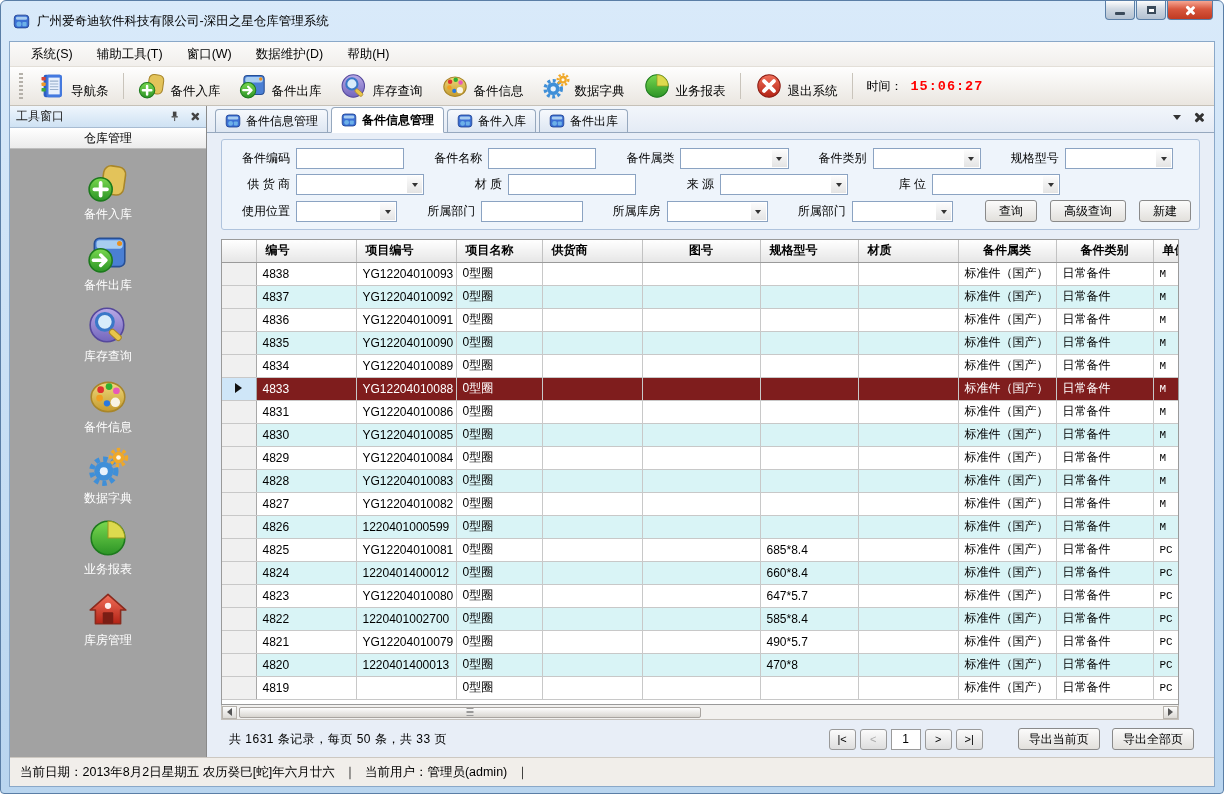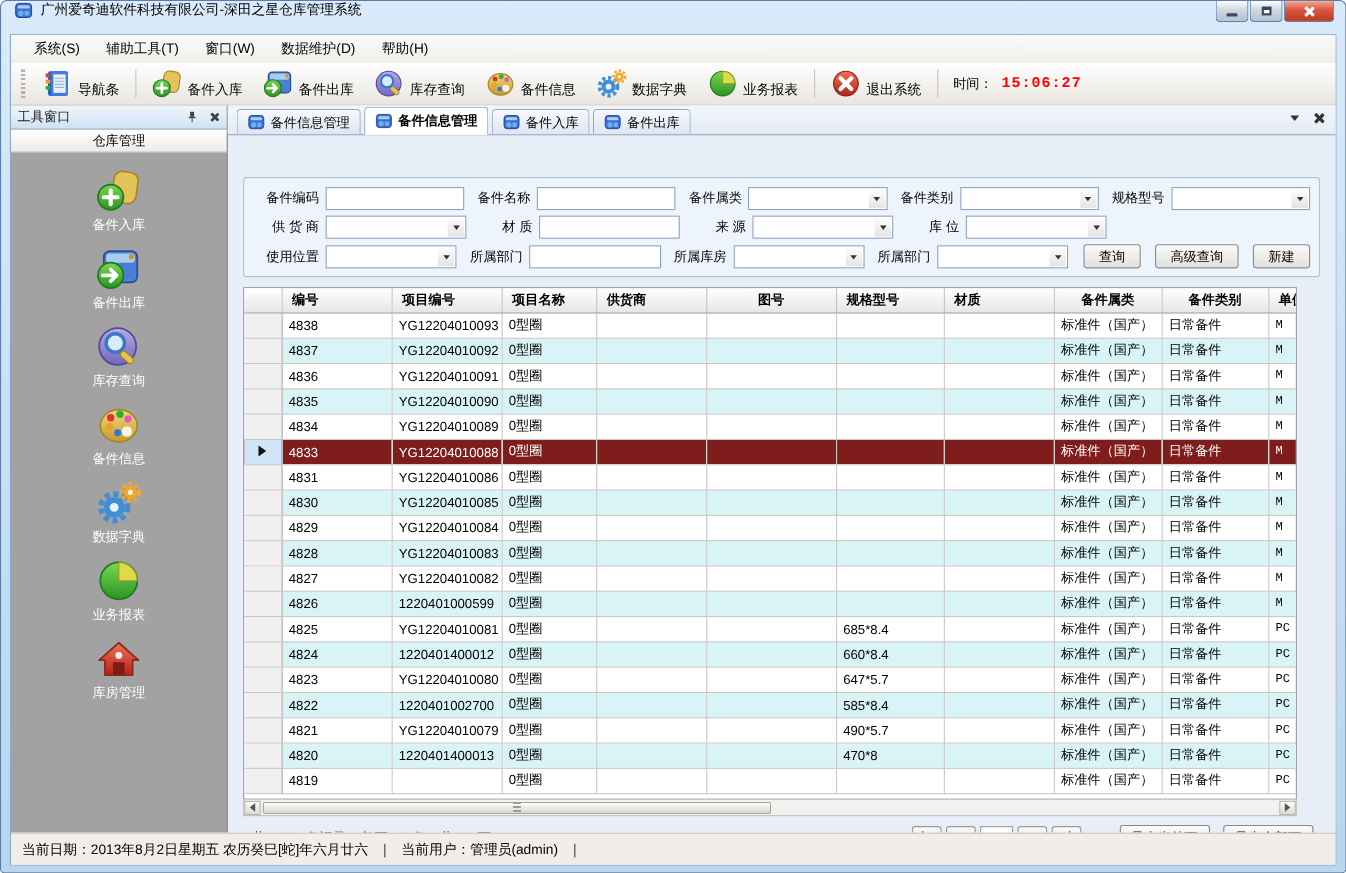--- a/index.html
+++ b/index.html
@@ -2,21 +2,21 @@
 <html><head>
 <meta charset="utf-8">
 <style>
   * { margin:0; padding:0; box-sizing:border-box; }
   html,body { background:#fff; font-family:"Liberation Sans", sans-serif; font-size:12px; color:#000; }
   .window { width:1224px; height:794px; display:flex; flex-direction:column;
     background:linear-gradient(#d9eafa,#b9d5ef); border:1px solid #5a7ea6;
     border-radius:6px 6px 4px 4px; padding:0 8px 6px; overflow:hidden; }
 
   
-  .titlebar { height:30px; display:flex; align-items:flex-start; position:relative; padding-left:4px; }
+  .titlebar { height:40px; display:flex; align-items:center; position:relative; padding-left:4px; }
   .title-icon { width:17px; height:17px; margin-right:7px; }
   .title-text { font-size:12.5px; }
   .win-controls { position:absolute; right:2px; top:0; display:flex; }
   .wbtn { height:19px; width:30px; display:flex; align-items:center; justify-content:center;
     border:1px solid #5a7ea6; border-top:none; background:linear-gradient(#fdfdfd,#cfd8e2 45%,#b4c2d2);
     border-radius:0 0 4px 4px; margin-left:1px; cursor:pointer; }
   .wbtn.close { width:46px; background:linear-gradient(#f6a692,#d8573e 45%,#c03a22); }
   .glyph-min { width:10px; height:3px; background:#3a4a5a; border-radius:1px; margin-top:6px; }
   .glyph-max { width:9px; height:8px; border:2px solid #3a4a5a; border-top-width:3px; background:#fff; }
   .x-shape { position:relative; width:11px; height:11px; display:inline-block; }
@@ -51,39 +51,39 @@
   .pin-icon { width:13px; height:13px; color:#444; }
   .side-x { color:#444; cursor:pointer; transform:scale(.85); }
   .side-group { height:21px; flex:none; line-height:20px; text-align:center;
     background:linear-gradient(#ffffff,#ebebeb); border-bottom:1px solid #bdbdbd; }
   .side-body { flex:1; display:flex; flex-direction:column; align-items:center; padding-top:13px; overflow:hidden; }
   .side-item { display:flex; flex-direction:column; align-items:center; margin-bottom:10px; cursor:pointer; }
   .side-icon { width:42px; height:42px; }
   .side-label { color:#fff; margin-top:2px; }
 
   
-  .main { flex:1; display:flex; flex-direction:column; min-width:0;gap:32px; }
+  .main { flex:1; display:flex; flex-direction:column; min-width:0; }
   .tabstrip { height:27px; flex:none; display:flex; align-items:flex-end; padding-left:8px; position:relative;
     background:linear-gradient(#f2f6fb,#e4ebf5); border-bottom:1px solid #96a8be; }
   .tab { display:flex; align-items:center; gap:5px; height:23px; padding:0 9px; margin-right:3px;
     background:linear-gradient(#f6f9fd,#dde6f2); border:1px solid #96a8be; border-bottom:none;
     border-radius:4px 4px 0 0; cursor:pointer; white-space:nowrap; }
   .tab.active { background:#fff; font-weight:bold; height:26px; margin-bottom:-1px; border-bottom:1px solid #fff; }
   .tab-icon { width:16px; height:16px; }
   .tab-tools { position:absolute; right:10px; top:5px; display:flex; align-items:center; gap:12px; }
   .caret-down { width:0; height:0; border:4px solid transparent; border-top:5px solid #333; margin-top:4px; cursor:pointer; }
   .tab-x { color:#333; cursor:pointer; }
 
   .content { flex:1; padding:6px 14px 0 14px; min-height:0; overflow:hidden; }
 
   
   .filter-panel { border:1px solid #afc3dd; border-radius:3px; background:#eef4fb; padding:8px 8px 7px 8px; margin-bottom:9px; }
   .f-row { display:flex; align-items:center; margin-bottom:5px; }
   .f-row:last-child { margin-bottom:0; }
-  .field { display:flex; align-items:center; width:194px; margin-right:0; }
+  .field { display:flex; align-items:center; width:194px; margin-right:18px; }
   .f-label { width:60px; flex:none; text-align:right; margin-right:6px; white-space:nowrap; }
   .control { position:relative; flex:1; height:21px; background:#fff; border:1px solid #8ba3c2; }
   .control input { width:100%; height:100%; border:none; outline:none; background:transparent; font:inherit; padding:0 4px; }
   .dd-arrow { display:none; position:absolute; right:1px; top:1px; bottom:1px; width:15px;
     background:linear-gradient(#fcfcfc,#e4e4e4); align-items:center; justify-content:center; }
   .dd-arrow::after { content:""; border:3.6px solid transparent; border-top:4.6px solid #333; margin-top:4px; }
   .control.select .dd-arrow { display:flex; }
   .f-buttons { display:flex; gap:13px; margin-left:14px; }
   .btn { height:22px; padding:0 13px; font:inherit; border:1px solid #8a8a8a; border-radius:3px;
     background:linear-gradient(#fbfbfb,#e2e0dc); cursor:pointer; white-space:nowrap; }

